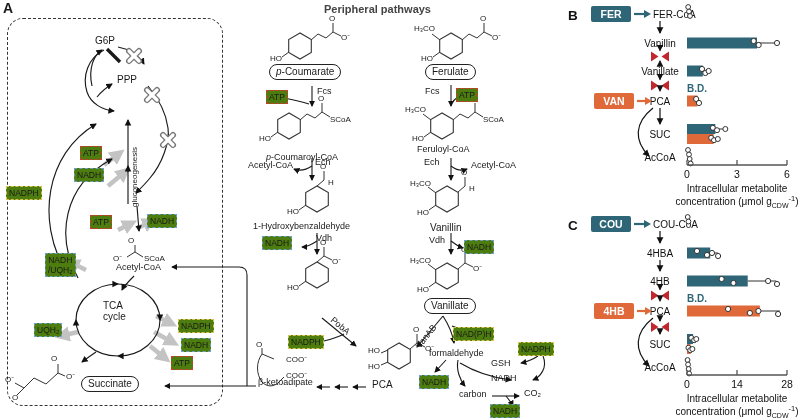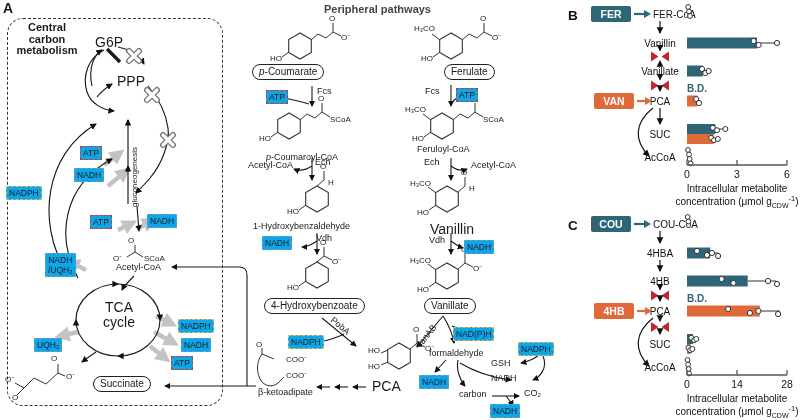--- a/index.html
+++ b/index.html
@@ -1,22 +1,22 @@
 <!DOCTYPE html>
 <html><head>
 <meta charset="utf-8">
 <style>
   html,body{margin:0;padding:0;background:#fff}
   #root{position:relative;width:800px;height:420px;background:#fff;
         font-family:"Liberation Sans",sans-serif;color:#1a1a1a;overflow:hidden}
   .lbl{position:absolute;font-size:9px;color:#1a1a1a;white-space:nowrap;z-index:4;line-height:1.1}
-  .s10{font-size:14px}.s11{font-size:11px}.s14{font-size:14px}
+  .s10{font-size:10px}.s11{font-size:11px}.s14{font-size:14px}
   .b{font-weight:bold}.gray{color:#444}
   .chip{position:absolute;font-size:8.5px;line-height:10px;padding:1px 2px;border:1px dashed #888;
-        background:#0ea5e9;color:#1a1a1a;white-space:nowrap;z-index:4;text-align:center}
+        background:#4d7c0f;color:#1a1a1a;white-space:nowrap;z-index:4;text-align:center}
   .chip.red{border-color:#cf3a2e}
   .chip.blue{border-color:#6fa0c4}
   .chip.yellow{border-color:#d9c355}
   .mbox{position:absolute;font-size:10px;line-height:12px;padding:1px 6px;border:1.4px solid #222;
         border-radius:8px;background:#fff;white-space:nowrap;z-index:4}
   #panelA-border{position:absolute;left:7px;top:18px;width:214px;height:386px;
         border:1.6px dashed #333;border-radius:16px;z-index:1}
   #centralTitle{position:absolute;left:10px;top:22px;width:74px;text-align:center;
         font-weight:bold;font-size:11px;line-height:1.05;z-index:4}
   svg{position:absolute;z-index:2}
@@ -233,69 +233,63 @@
       <text class="st" x="12" y="400">O</text>
       <text class="st" x="51" y="361">O</text>
       <text class="st" x="66" y="379">O⁻</text>
       <text class="st" x="128" y="243">O</text>
       <text class="st" x="113" y="261">O⁻</text>
       <text class="st" x="144" y="261">SCoA</text>
     </g>
   </svg>
 
   <span class="lbl b s14" style="left:3px;top:1px">A</span>
-  <div id="centralTitle">
-    <div>Central</div>
-    <div>carbon</div>
-    <div>metabolism</div>
-  </div>
   <span class="lbl b s11 gray" style="left:324px;top:3px">Peripheral pathways</span>
 
   <span class="lbl s10" style="left:95px;top:35px">G6P</span>
   <span class="lbl s10" style="left:117px;top:74px">PPP</span>
-  <div class="lbl s10" style="left:103px;top:300px;width:32px;text-align:center">
+  <div class="lbl s10" style="left:103px;top:300px;width:32px;">
     <div>TCA</div>
     <div>cycle</div>
   </div>
   <span class="lbl" style="left:116px;top:263px">Acetyl-CoA</span>
 
   <span class="chip red" style="left:80px;top:146px">ATP</span>
   <span class="chip blue" style="left:74px;top:168px">NADH</span>
   <span class="chip yellow" style="left:6px;top:186px">NADPH</span>
   <span class="chip red" style="left:90px;top:215px">ATP</span>
   <span class="chip blue" style="left:147px;top:214px">NADH</span>
   <div class="chip blue" style="left:45px;top:253px">
     <span>NADH</span><br>
     <span>/UQH₂</span>
   </div>
-  <span class="chip blue" style="left:34px;top:338px">UQH₂</span>
+  <span class="chip blue" style="left:34px;top:323px">UQH₂</span>
   <span class="chip yellow" style="left:178px;top:319px">NADPH</span>
   <span class="chip blue" style="left:181px;top:338px">NADH</span>
   <span class="chip red" style="left:171px;top:356px">ATP</span>
   <span class="chip red" style="left:266px;top:90px">ATP</span>
   <span class="chip blue" style="left:262px;top:236px">NADH</span>
   <span class="chip yellow" style="left:288px;top:335px">NADPH</span>
   <span class="chip red" style="left:456px;top:88px">ATP</span>
   <span class="chip blue" style="left:464px;top:240px">NADH</span>
   <span class="chip yellow" style="left:453px;top:327px">NAD(P)H</span>
   <span class="chip yellow" style="left:518px;top:342px">NADPH</span>
   <span class="chip blue" style="left:419px;top:375px">NADH</span>
   <span class="chip blue" style="left:490px;top:404px">NADH</span>
 
-  <span class="mbox" style="left:252px;top:64px"><i>p</i><span>-Coumarate</span></span>
-  <span class="mbox" style="left:264px;top:298px">4-Hydroxybenzoate</span>
-  <span class="mbox" style="left:444px;top:64px">Ferulate</span>
+  <span class="mbox" style="left:269px;top:64px"><i>p</i><span>-Coumarate</span></span>
+  <span class="mbox" style="left:425px;top:64px">Ferulate</span>
   <span class="mbox" style="left:424px;top:298px">Vanillate</span>
-  <span class="mbox" style="left:93px;top:376px">Succinate</span>
+  <span class="mbox" style="left:81px;top:376px">Succinate</span>
 
   <span class="lbl" style="left:266px;top:153px"><i>p</i><span>-Coumaroyl-CoA</span></span>
   <span class="lbl" style="left:248px;top:161px">Acetyl-CoA</span>
   <span class="lbl" style="left:253px;top:222px">1-Hydroxybenzaldehyde</span>
   <span class="lbl s10" style="left:372px;top:379px">PCA</span>
-  <span class="lbl" style="left:258px;top:388px">β-ketoadipate</span>
+  <span class="lbl" style="left:258px;top:378px">β-ketoadipate</span>
   <span class="lbl" style="left:417px;top:145px">Feruloyl-CoA</span>
   <span class="lbl" style="left:471px;top:161px">Acetyl-CoA</span>
   <span class="lbl s10" style="left:430px;top:222px">Vanillin</span>
   <span class="lbl" style="left:429px;top:349px">formaldehyde</span>
   <span class="lbl" style="left:491px;top:359px">GSH</span>
   <span class="lbl" style="left:491px;top:374px">NADH</span>
   <span class="lbl" style="left:459px;top:390px">carbon</span>
   <span class="lbl" style="left:524px;top:389px">CO₂</span>
   <span class="lbl" style="left:317px;top:87px">Fcs</span>
   <span class="lbl" style="left:315px;top:158px">Ech</span>

